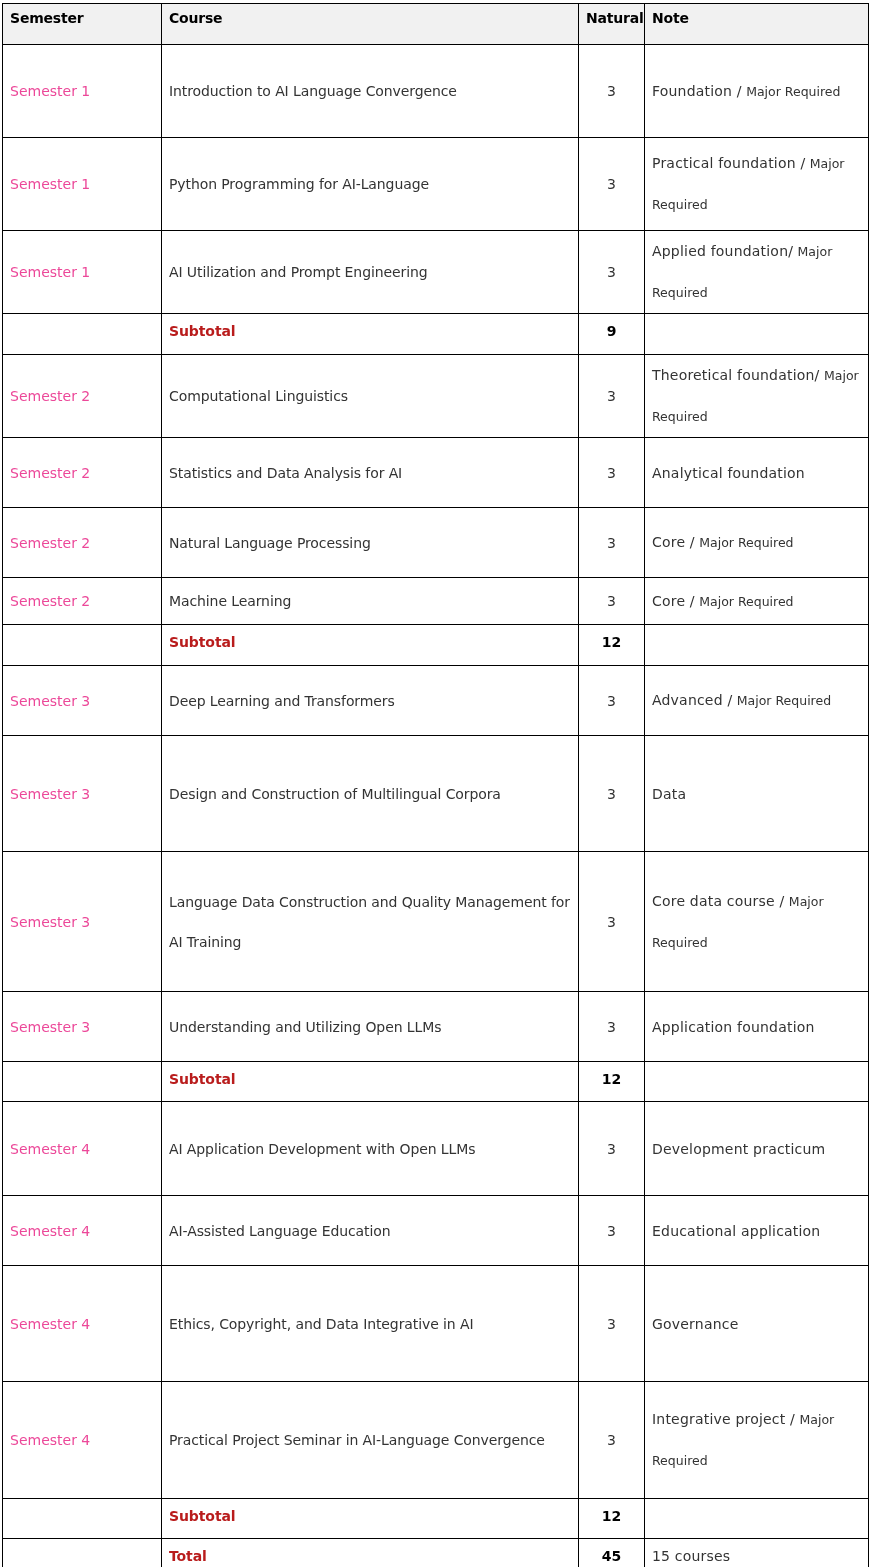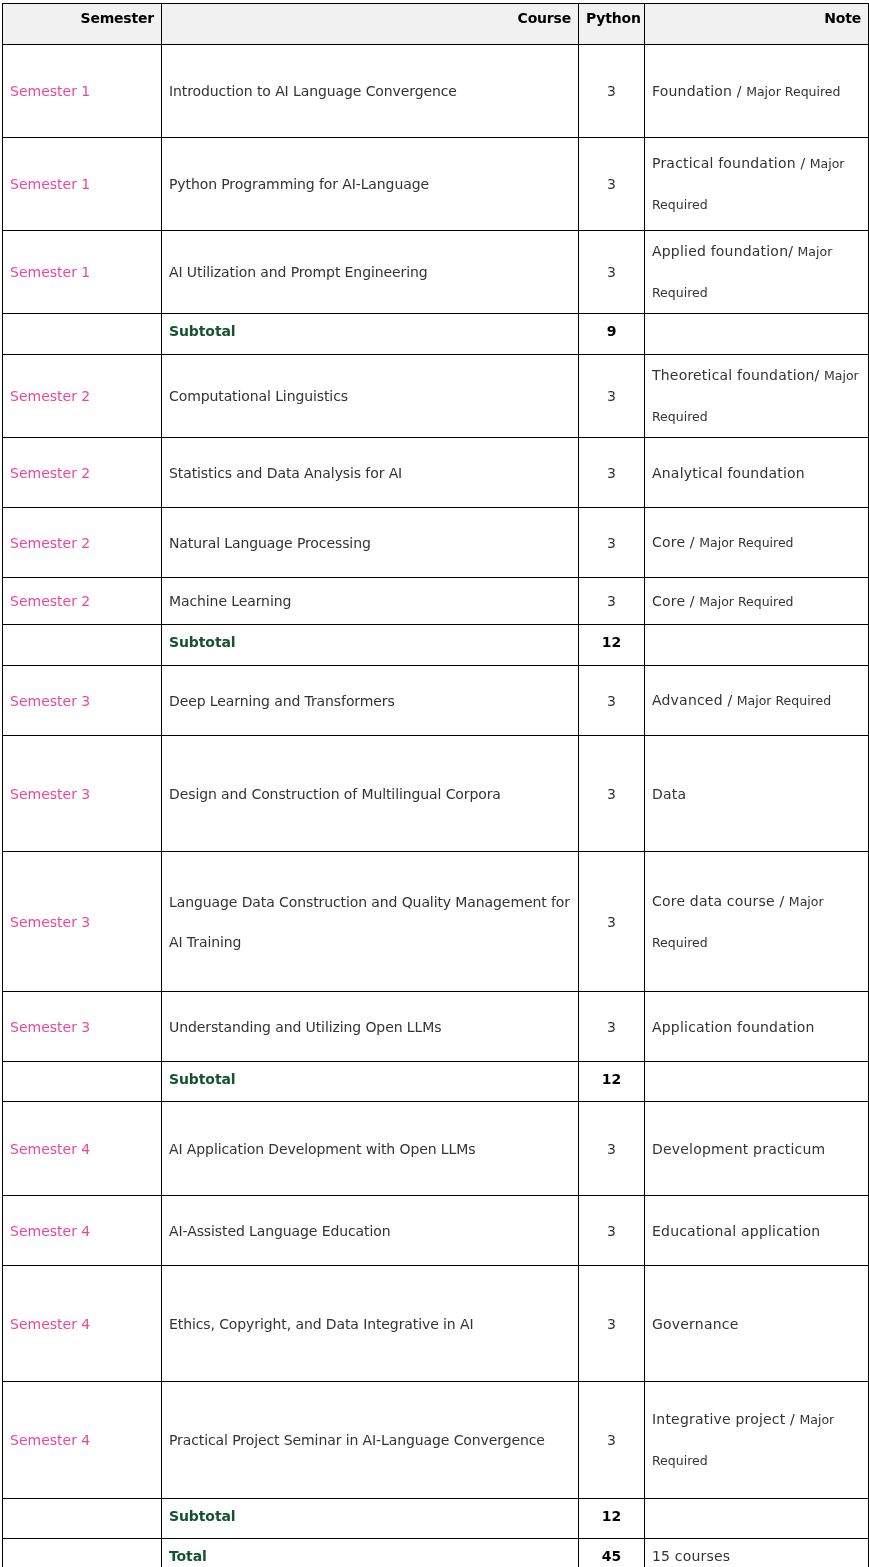--- a/index.html
+++ b/index.html
@@ -26,21 +26,21 @@
       border: 1px solid #000000;
       padding: 0 7px;
       font-size: 14px;
       vertical-align: middle;
       overflow: hidden;
     }
     table.curriculum th {
       background: #f1f1f1;
       font-weight: bold;
       color: #000000;
-      text-align: right;
+      text-align: left;
       vertical-align: top;
       padding-top: 6px;
       height: 34px;
       font-size: 14px;
       letter-spacing: -0.2px;
     }
     col.c-sem { width: 159px; }
     col.c-course { width: 417px; }
     col.c-credits { width: 66px; }
     col.c-note { width: 224px; }
@@ -50,21 +50,21 @@
     td.course.single { line-height: 20px; margin-left: 31px; }
     td.credits { text-align: center; color: #333333; }
     td.note { color: #333333; line-height: 40px; }
     td.note.single { line-height: 20px; }
     td.note .note-main { font-size: 14px; letter-spacing: 0.2px; }
     td.note .note-sub { font-size: 12.5px; }
 
     tr.subtotal td, tr.total td { vertical-align: top; padding-top: 9px; }
     tr.subtotal td.course, tr.total td.course {
       font-weight: bold;
-      color: #14532d;
+      color: #b91c1c;
       line-height: 16px;
       margin-left: 44px;
     }
     tr.subtotal td.credits, tr.total td.credits {
       font-weight: bold;
       color: #000000;
       line-height: 16px;
     }
     tr.total td.note { line-height: 16px; }
   </style>
@@ -75,21 +75,21 @@
   <colgroup>
     <col class="c-sem">
       <col class="c-course">
       <col class="c-credits">
       <col class="c-note">
   </colgroup>
   <thead>
     <tr>
       <th>Semester</th>
       <th>Course</th>
-      <th>Python</th>
+      <th>Natural</th>
       <th>Note</th>
     </tr>
   </thead>
   <tbody>
 
     <tr style="height:93px">
       <td class="sem">Semester 1</td>
       <td class="course single">Introduction to AI Language Convergence</td>
       <td class="credits">3</td>
       <td class="note single"><span class="note-main">Foundation /</span> <span class="note-sub">Major Required</span></td>

